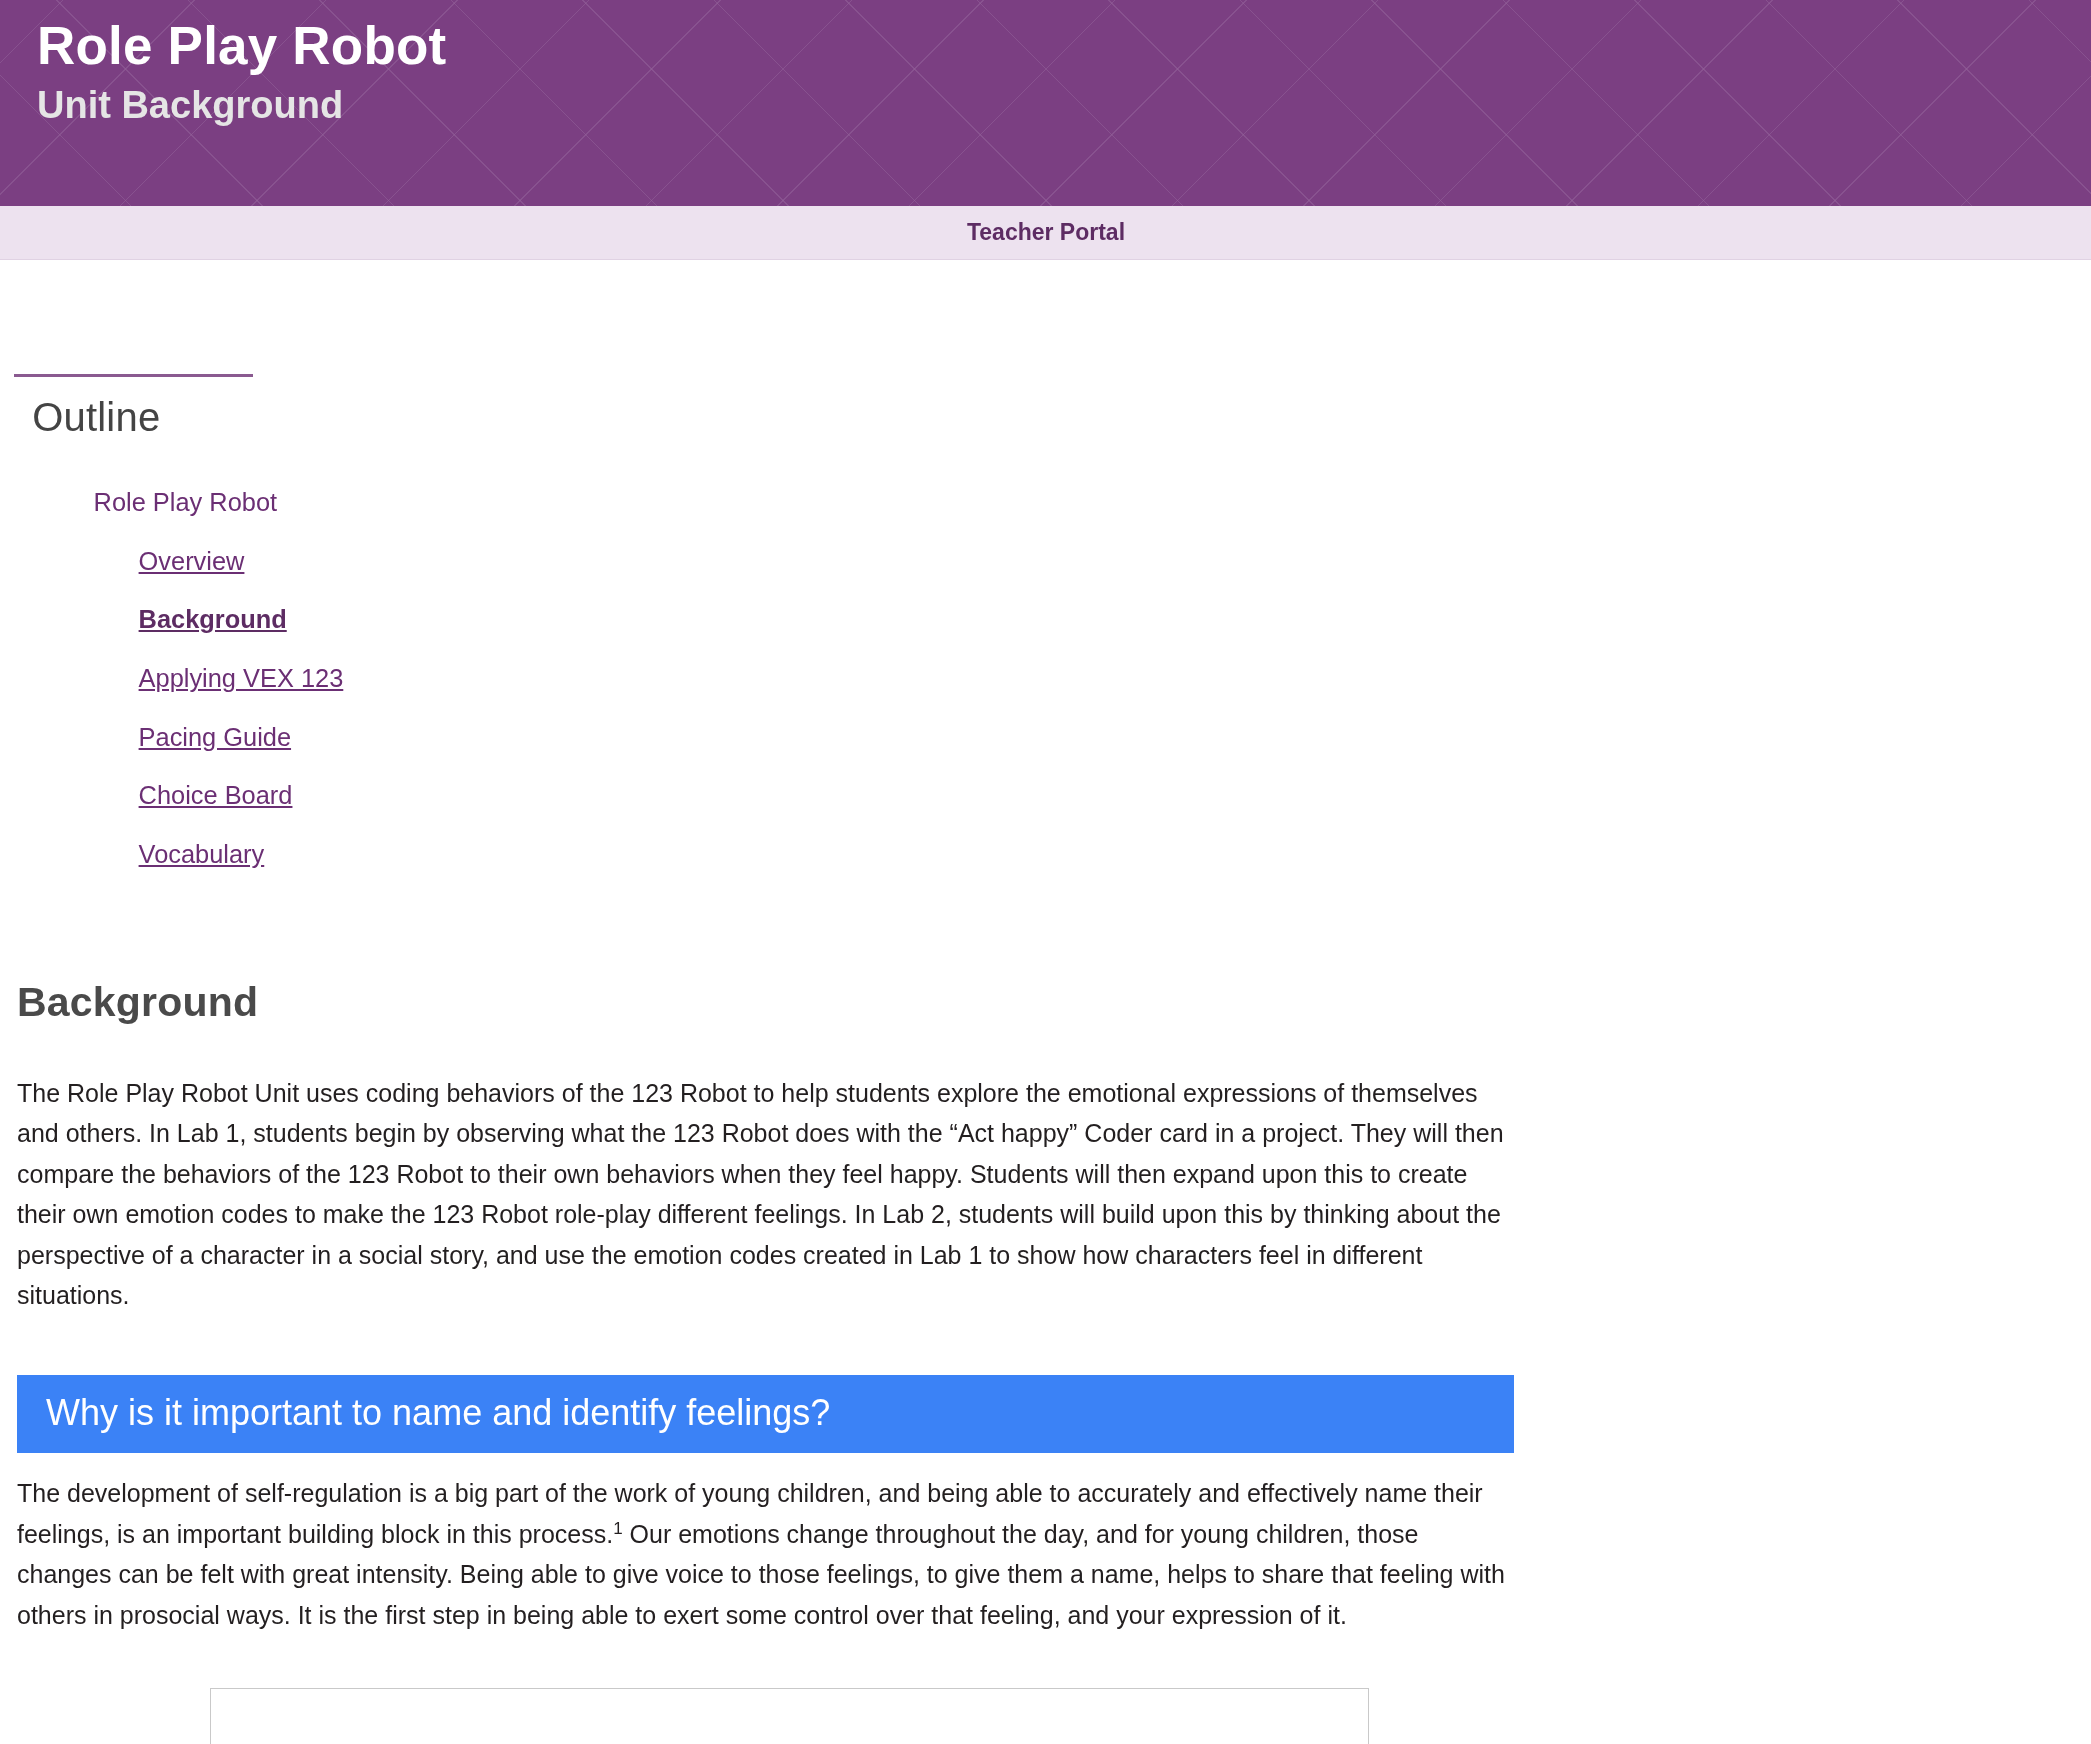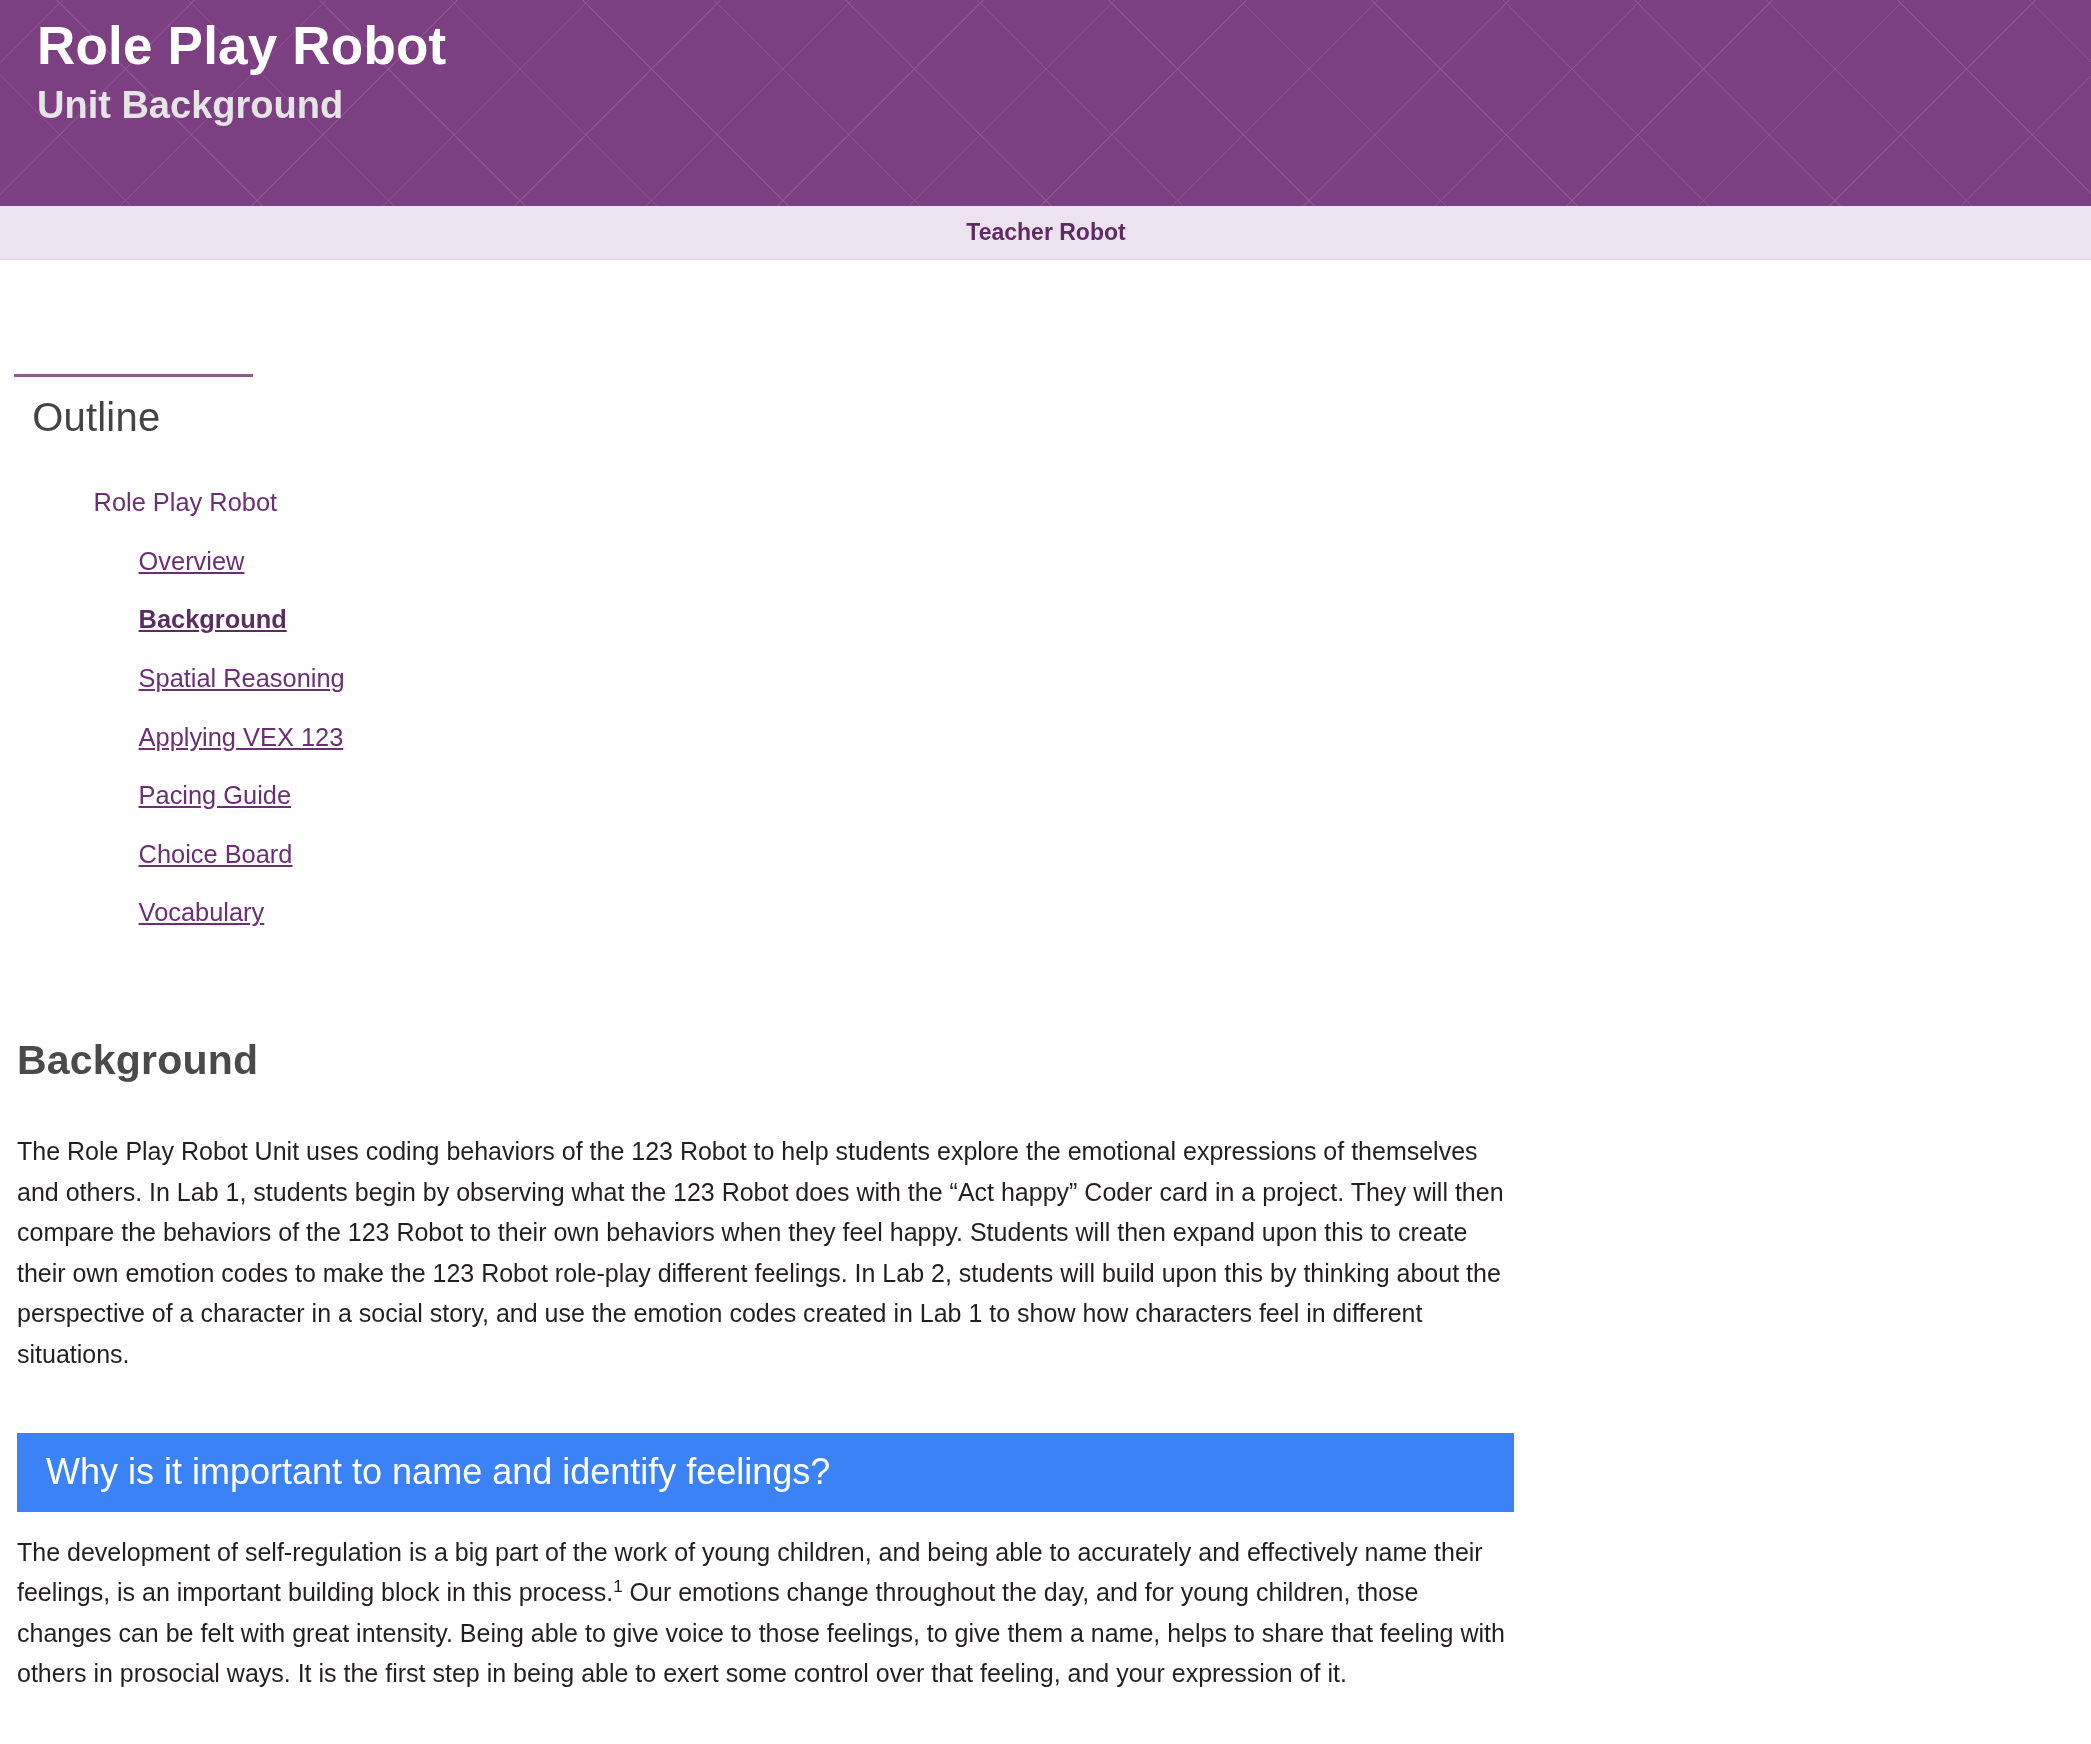--- a/index.html
+++ b/index.html
@@ -260,33 +260,32 @@
 </head>
 <body>
 
 <header class="site-header">
   <div class="pattern"></div>
   <h1>Role Play Robot</h1>
   <h2>Unit Background</h2>
 </header>
 
 <div class="portal-bar">
-  <span class="portal-label">Teacher Robot</span>
+  <span class="portal-label">Teacher Portal</span>
 </div>
 
 <div class="page">
 
   <nav class="sidebar">
     <div class="rule"></div>
     <div class="outline-title">Outline</div>
     <div class="nav">
       <div class="nav-item lvl1">Role Play Robot</div>
       <div class="nav-item lvl2">Overview</div>
       <div class="nav-item lvl2 active">Background</div>
-      <div class="nav-item lvl2">Spatial Reasoning</div>
       <div class="nav-item lvl2">Applying VEX 123</div>
       <div class="nav-item lvl2">Pacing Guide</div>
       <div class="nav-item lvl2">Choice Board</div>
       <div class="nav-item lvl2">Vocabulary</div>
     </div>
   </nav>
 
   <main class="content">
     <h3 class="section-title">Background</h3>
 

